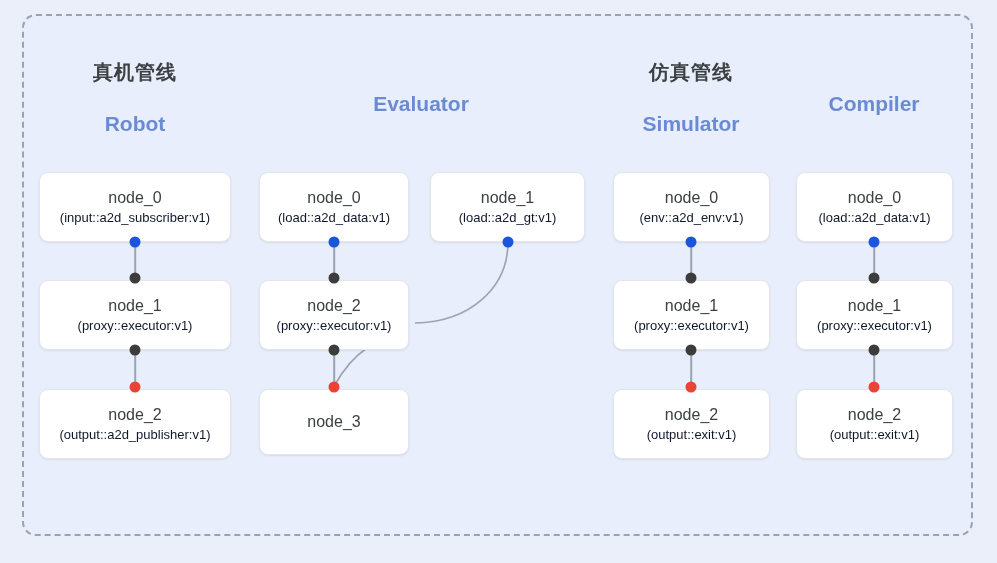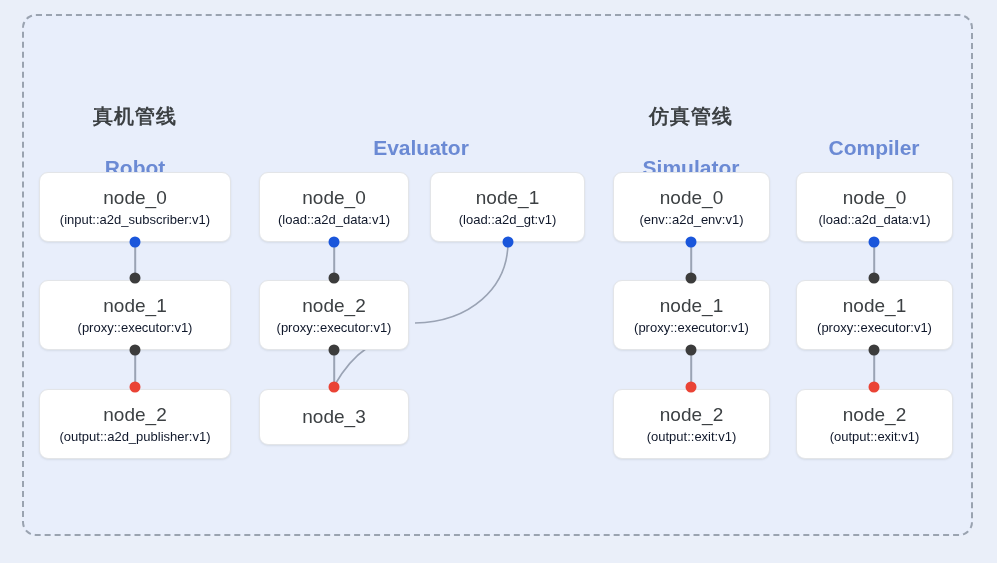--- a/index.html
+++ b/index.html
@@ -31,21 +31,20 @@
     box-sizing: border-box;
     border: 2px dashed #9aa3b0;
     border-radius: 14px;
     background: #e8eefb;
   }
   
   .col-header {
     position: absolute;
     text-align: center;
     pointer-events: none;
-    margin-top: 44px;
   }
   .col-title-cn {
     font-size: 20px;
     font-weight: bold;
     color: #3c4043;
     letter-spacing: 1px;
     line-height: 1;
   }
   .col-title-en {
     font-size: 21px;
@@ -62,21 +61,21 @@
     border: 1px solid #e3e5e8;
     border-radius: 9px;
     box-shadow: 0 1px 2px rgba(60,64,67,0.10);
     display: flex;
     flex-direction: column;
     align-items: center;
     justify-content: center;
     z-index: 3;
   }
   .node-name {
-    font-size: 19px;
+    font-size: 16px;
     color: #3c4043;
     line-height: 1.35;
   }
   .node-kind {
     font-size: 13px;
     color: #0f172a;
     line-height: 1.35;
   }
   
   .port {
@@ -166,21 +165,21 @@
   <div class="port port-in-blue" style="left:508px; top:242px;"></div>
 
   <div class="node" style="left:259px; top:280px; width:150px; height:70px;">
     <div class="node-name">node_2</div>
     <div class="node-kind">(proxy::executor:v1)</div>
   </div>
   <div class="port port-dark" style="left:334px; top:350px;"></div>
   <div class="edge-v" style="left:334px; top:350px; height:37px;"></div>
   <div class="port port-red" style="left:334px; top:387px;"></div>
 
-  <div class="node" style="left:259px; top:389px; width:150px; height:56px;">
+  <div class="node" style="left:259px; top:389px; width:150px; height:66px;">
     <div class="node-name">node_3</div>
   </div>
 
   <div class="col-header" style="left:591px; top:62px; width:200px;">
     <div class="col-title-cn">仿真管线</div>
     <div class="col-title-en">Simulator</div>
   </div>
 
   <div class="node" style="left:613px; top:172px; width:157px; height:70px;">
     <div class="node-name">node_0</div>

